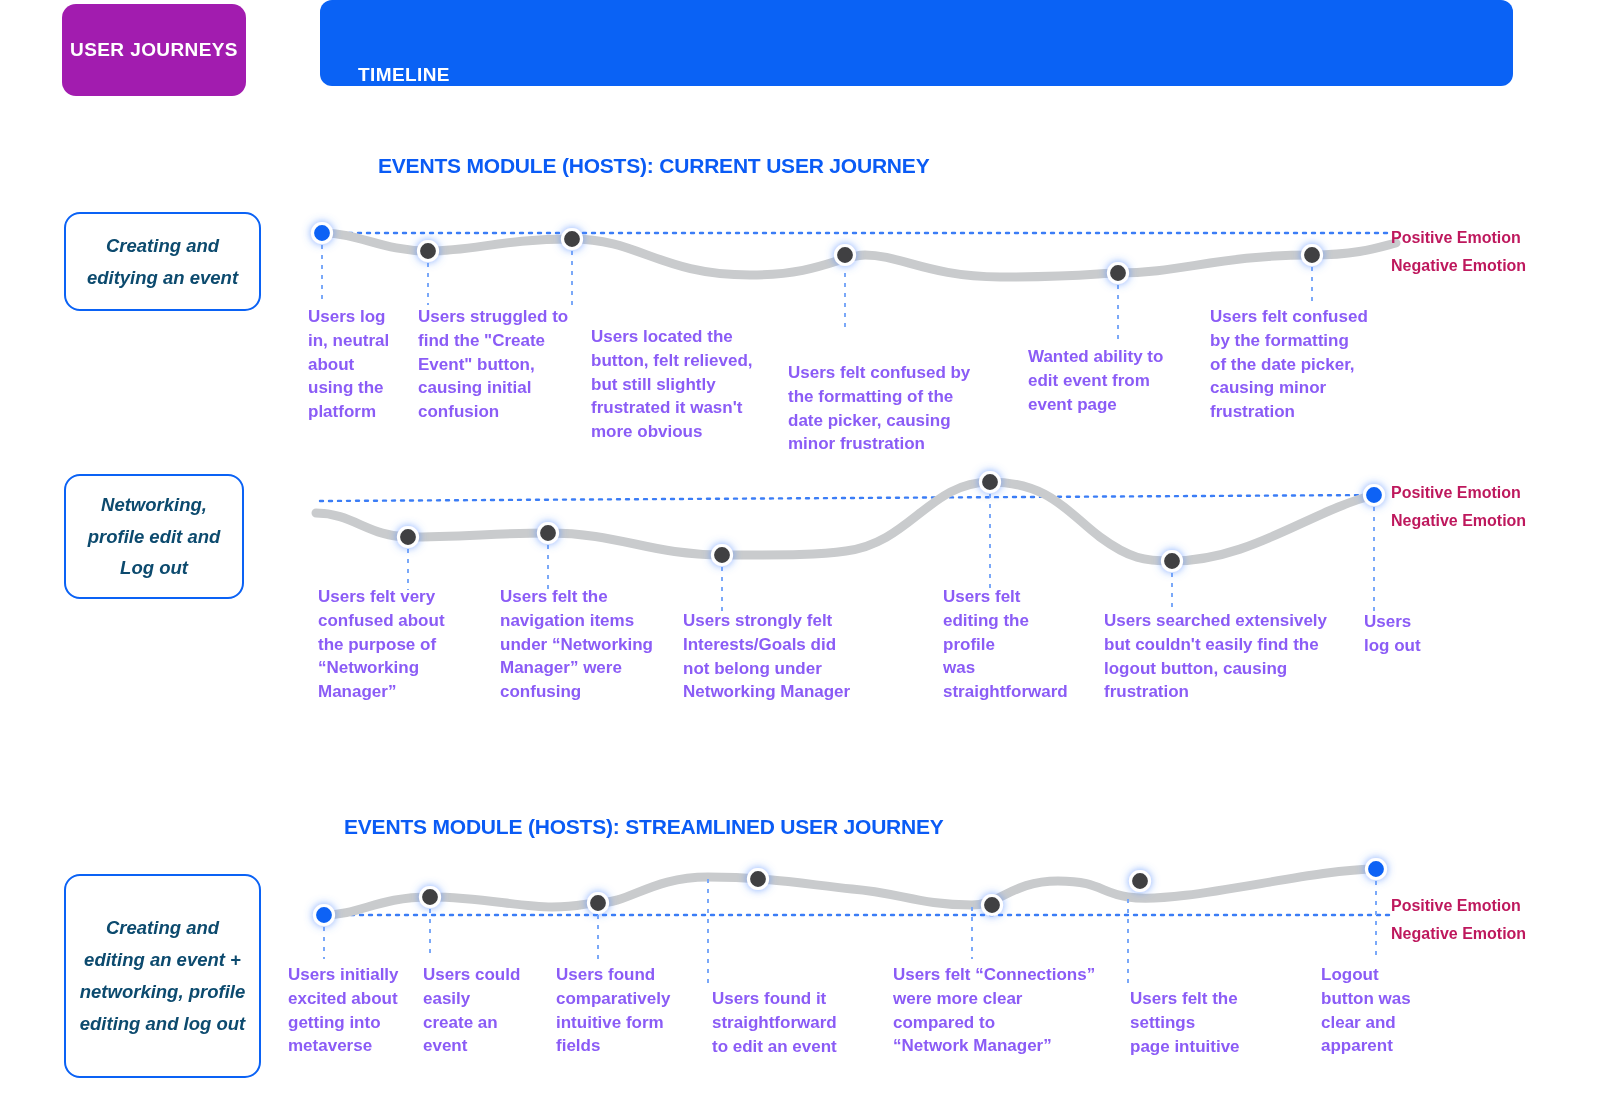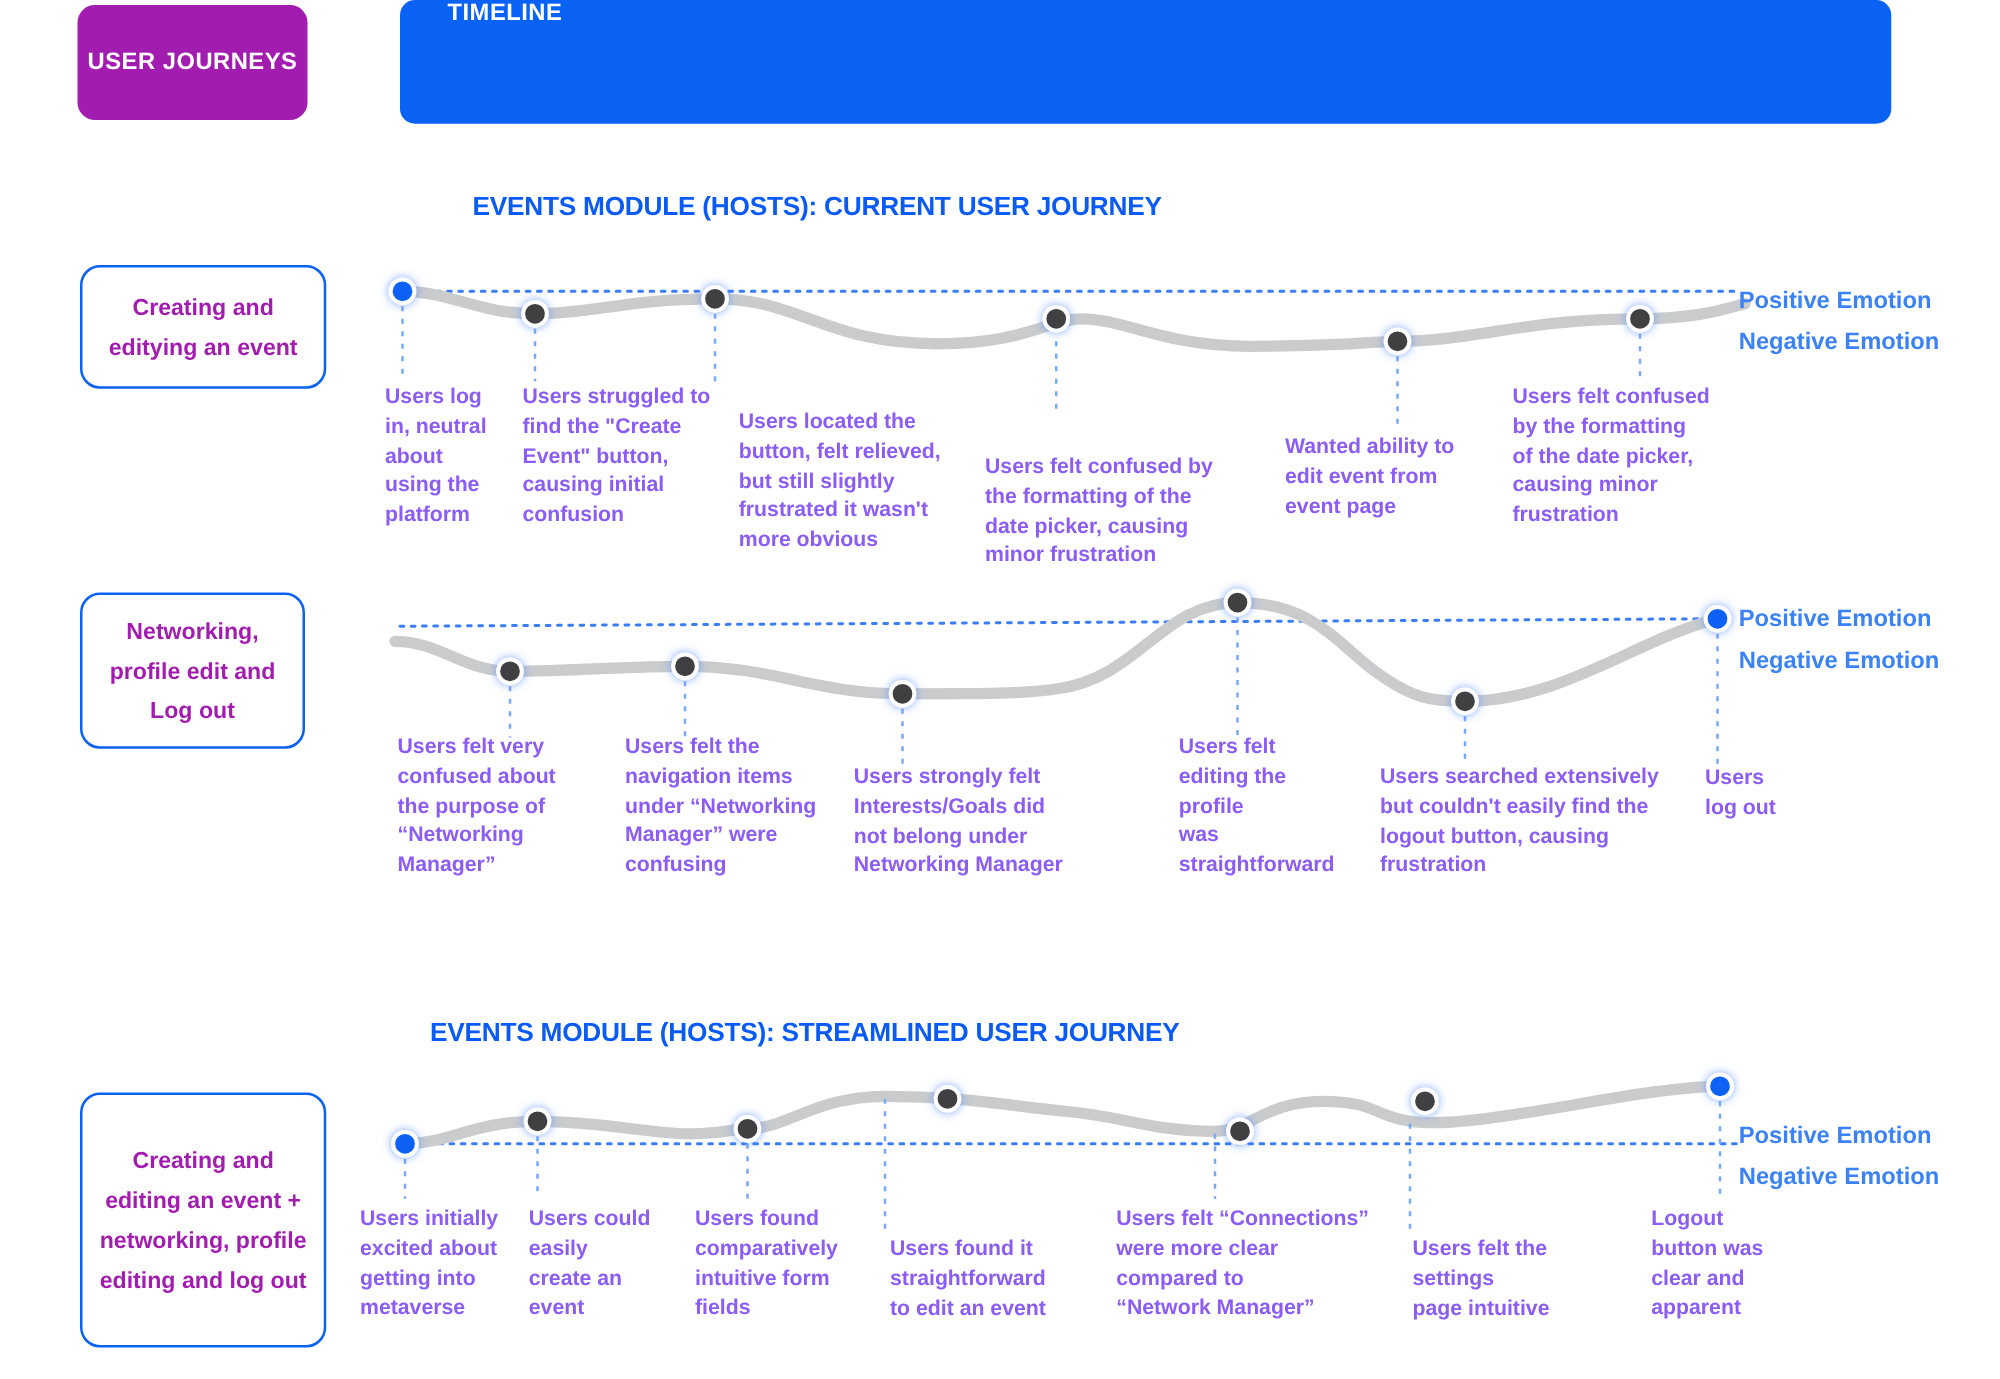--- a/index.html
+++ b/index.html
@@ -13,55 +13,55 @@
 
   
   .hdr-journeys {
     position: absolute; left: 62px; top: 4px; width: 184px; height: 92px;
     background: #a21caf; border-radius: 14px;
     display: flex; align-items: center; justify-content: center;
     color: #ffffff; font-weight: bold; font-size: 19px; letter-spacing: .4px;
     text-align: center; line-height: 1.35;
   }
   .hdr-timeline {
-    position: absolute; left: 320px; top: 0px; width: 1193px; height: 99px;
+    position: absolute; left: 320px; top: 0px; width: 1193px; height: 86px;
     background: #0a62f5; border-radius: 12px;
-    display: flex; align-items: flex-start;
+    display: flex; align-items: flex-end;
     color: #ffffff; font-weight: bold; font-size: 19px; letter-spacing: .4px;
     padding-left: 38px;
   }
 
   
   .section-title {
     position: absolute; font-weight: bold; color: #0a5bf5;
     font-size: 21px; letter-spacing: -.2px; white-space: nowrap;
   }
   #title-current   { left: 378px; top: 154px; }
   #title-streamlined { left: 344px; top: 815px; }
 
   
   .stage-box {
     position: absolute; border: 2.5px solid #0a62f5; border-radius: 16px;
-    color: #a21caf; font-weight: bold; font-size: 18.5px; line-height: 1.72;
+    color: #0c4a6e; font-weight: bold; font-size: 18.5px; line-height: 1.72;
     display: flex; align-items: center; justify-content: flex-end;
-    text-align: center; background: #ffffff; padding: 6px 10px;
+    text-align: center; background: #ffffff; padding: 6px 10px; font-style: italic;
   }
   #stage-1 { left: 64px; top: 212px; width: 197px; height: 99px; }
   #stage-2 { left: 64px; top: 474px; width: 180px; height: 125px; }
   #stage-3 { left: 64px; top: 874px; width: 197px; height: 204px; }
 
   
   .journey { position: absolute; }
   #journey-1 { left: 300px; top: 215px; width: 1110px; height: 90px; }
   #journey-2 { left: 300px; top: 455px; width: 1110px; height: 135px; }
   #journey-3 { left: 300px; top: 855px; width: 1110px; height: 80px; }
   .journey svg { display: block; overflow: visible; }
 
   
-  .legend { position: absolute; font-size: 19px; color: #3b82f6; font-weight: 600; line-height: 1.75; }
+  .legend { position: absolute; font-size: 16px; color: #be185d; font-weight: 600; line-height: 1.75; }
   #legend-1 { left: 1391px; top: 224px; }
   #legend-2 { left: 1391px; top: 479px; }
   #legend-3 { left: 1391px; top: 892px; }
 
   
   .note {
     position: absolute; color: #8b5cf6; font-weight: bold;
     font-size: 17px; line-height: 1.4; white-space: pre-line;
   }
 </style>

